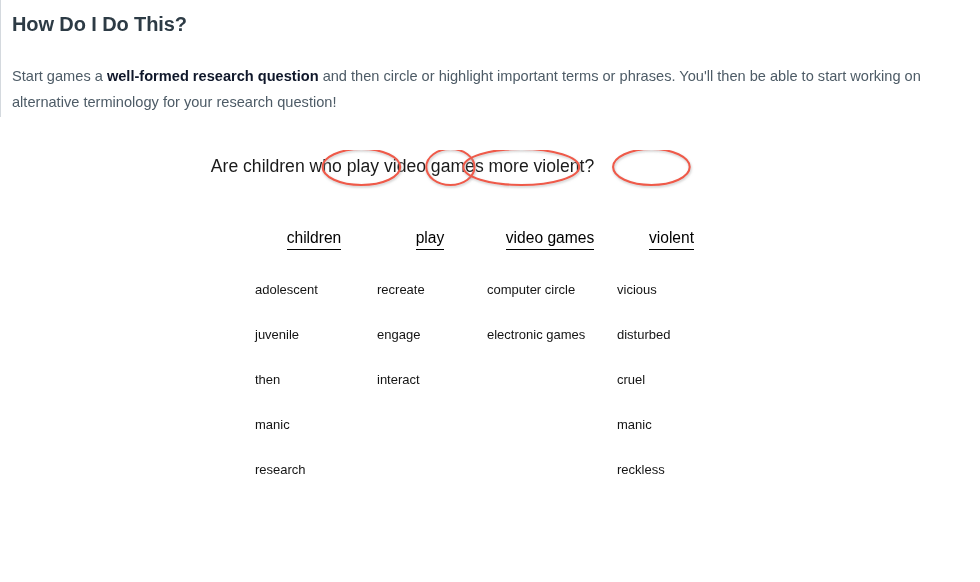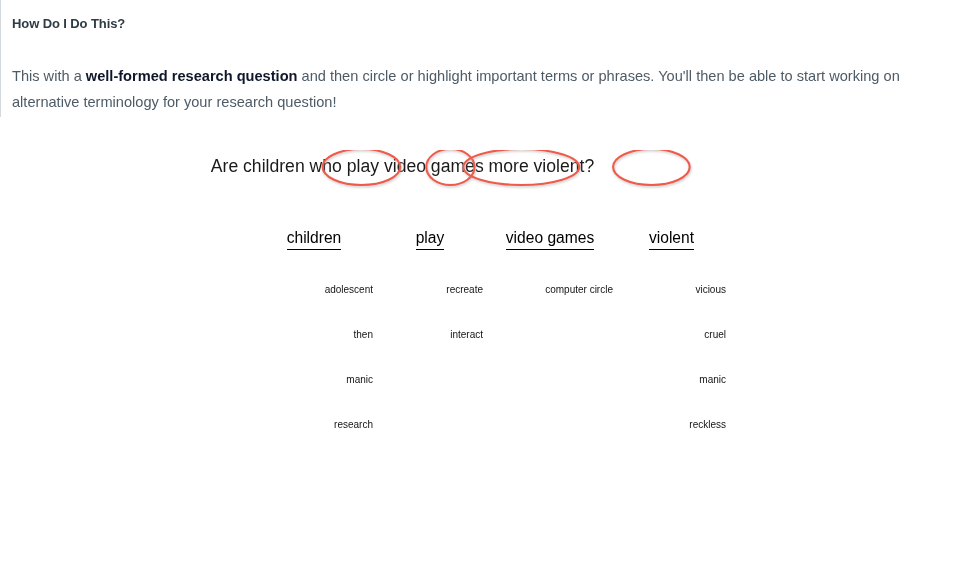--- a/index.html
+++ b/index.html
@@ -21,21 +21,21 @@
     left: 0;
     top: 0;
     width: 980px;
     border-left: 1px solid #d4d9de;
     box-sizing: border-box;
     height: 117px;
   }
   #page-title {
     margin: 0;
     padding: 12px 4px 0 11px;
-    font-size: 13px;
+    font-size: 20px;
     font-weight: bold;
     color: #2d3b45;
     letter-spacing: -0.1px;
     line-height: 24px;
   }
   #intro-paragraph {
     margin: 0;
     padding: 27px 14px 0 11px;
     font-size: 14.6px;
     line-height: 26px;
@@ -101,35 +101,35 @@
     padding: 0 0 6px 0;
     vertical-align: top;
   }
   #synonym-table th span.hd {
     border-bottom: 1.3px solid #000000;
     padding-bottom: 1px;
     display: inline-block;
     line-height: 20px;
   }
   #synonym-table td {
-    font-size: 10px;
+    font-size: 13px;
     color: #141414;
-    text-align: right;
+    text-align: left;
     vertical-align: top;
     line-height: 23px;
     padding: 22px 2px 0 2px;
     height: 23px;
   }
 </style>
 </head>
 <body>
 
 <div id="intro-block">
   <h1 id="page-title">How Do I Do This?</h1>
-  <p id="intro-paragraph"><span>This with a </span><b>well-formed research question</b><span> and then circle or highlight important terms or phrases. You'll then be able to start working on alternative terminology for your research question!</span></p>
+  <p id="intro-paragraph"><span>Start games a </span><b>well-formed research question</b><span> and then circle or highlight important terms or phrases. You'll then be able to start working on alternative terminology for your research question!</span></p>
 </div>
 
 <div id="question-area">
   <div id="question-sentence"><span class="word">Are </span><span class="word">children</span><span class="word"> who </span><span class="word">play</span><span class="word"> </span><span class="word">video games</span><span class="word"> more </span><span class="word">violent?</span></div>
   <svg id="circle-overlay" width="980" height="62" viewBox="0 0 980 62">
       <defs>
         <filter id="softshadow" x="-30%" y="-30%" width="160%" height="160%">
           <feDropShadow dx="0.7" dy="1.4" stdDeviation="1.1" flood-color="#999999" flood-opacity="0.55"></feDropShadow>
         </filter>
       </defs>
@@ -156,20 +156,26 @@
       </tr>
   </thead>
   <tbody>
       <tr>
         <td>adolescent</td>
         <td>recreate</td>
         <td>computer circle</td>
         <td>vicious</td>
       </tr>
       <tr>
+        <td>juvenile</td>
+        <td>engage</td>
+        <td>electronic games</td>
+        <td>disturbed</td>
+      </tr>
+      <tr>
         <td>then</td>
         <td>interact</td>
         <td></td>
         <td>cruel</td>
       </tr>
       <tr>
         <td>manic</td>
         <td></td>
         <td></td>
         <td>manic</td>

